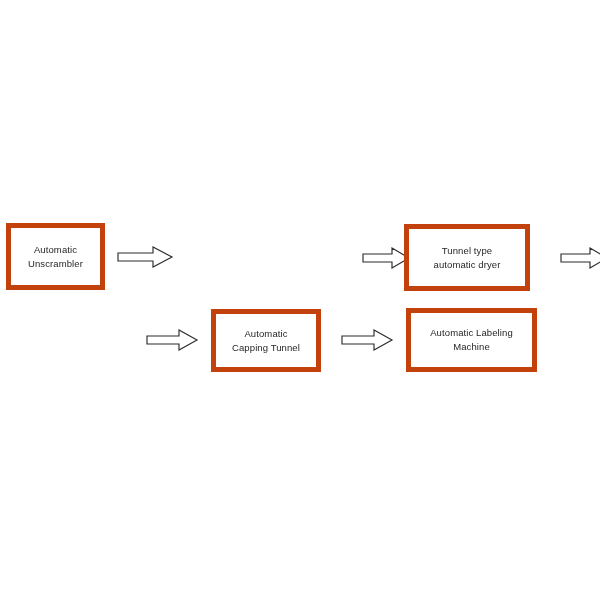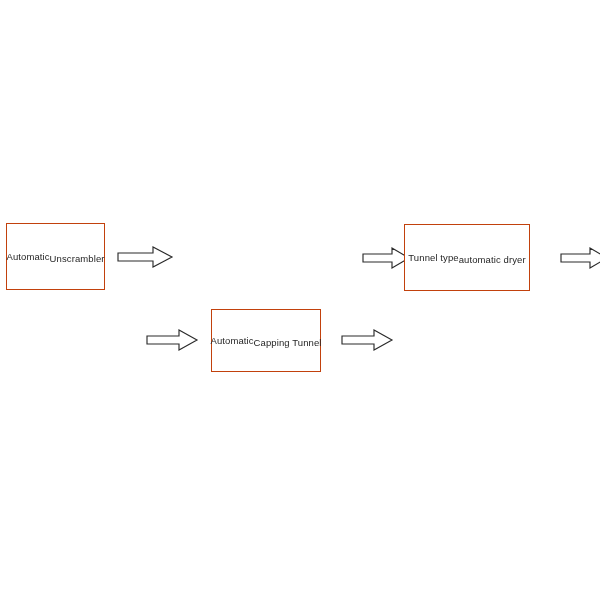--- a/index.html
+++ b/index.html
@@ -20,22 +20,23 @@
     width: 600px;
     height: 600px;
     background: #ffffff;
   }
 
   
   .node {
     position: absolute;
     box-sizing: border-box;
     background: #ffffff;
-    border: 1px solid #c2410c;
+    border: 5px solid #c2410c;
     display: flex;
+    flex-direction: column;
     align-items: center;
     justify-content: center;
     text-align: center;
   }
   .node .line {
     display: block;
     font-size: 9.5px;
     line-height: 1.05;
     letter-spacing: 0.1px;
     color: #262626;
@@ -108,14 +109,18 @@
     <span class="line">Automatic</span>
     <span class="line">Capping Tunnel</span>
   </div>
 
   <div class="arrow" style="left:341px; top:329px; width:52px; height:22px;">
     <svg viewBox="0 0 52 22" preserveAspectRatio="none">
       <polygon points="1,7 33,7 33,1 51,11 33,21 33,15 1,15"></polygon>
     </svg>
   </div>
 
+  <div class="node" style="left:406px; top:308px; width:131px; height:64px;">
+    <span class="line">Automatic Labeling</span>
+    <span class="line">Machine</span>
+  </div>
 
 </div>
 
 </body></html>

